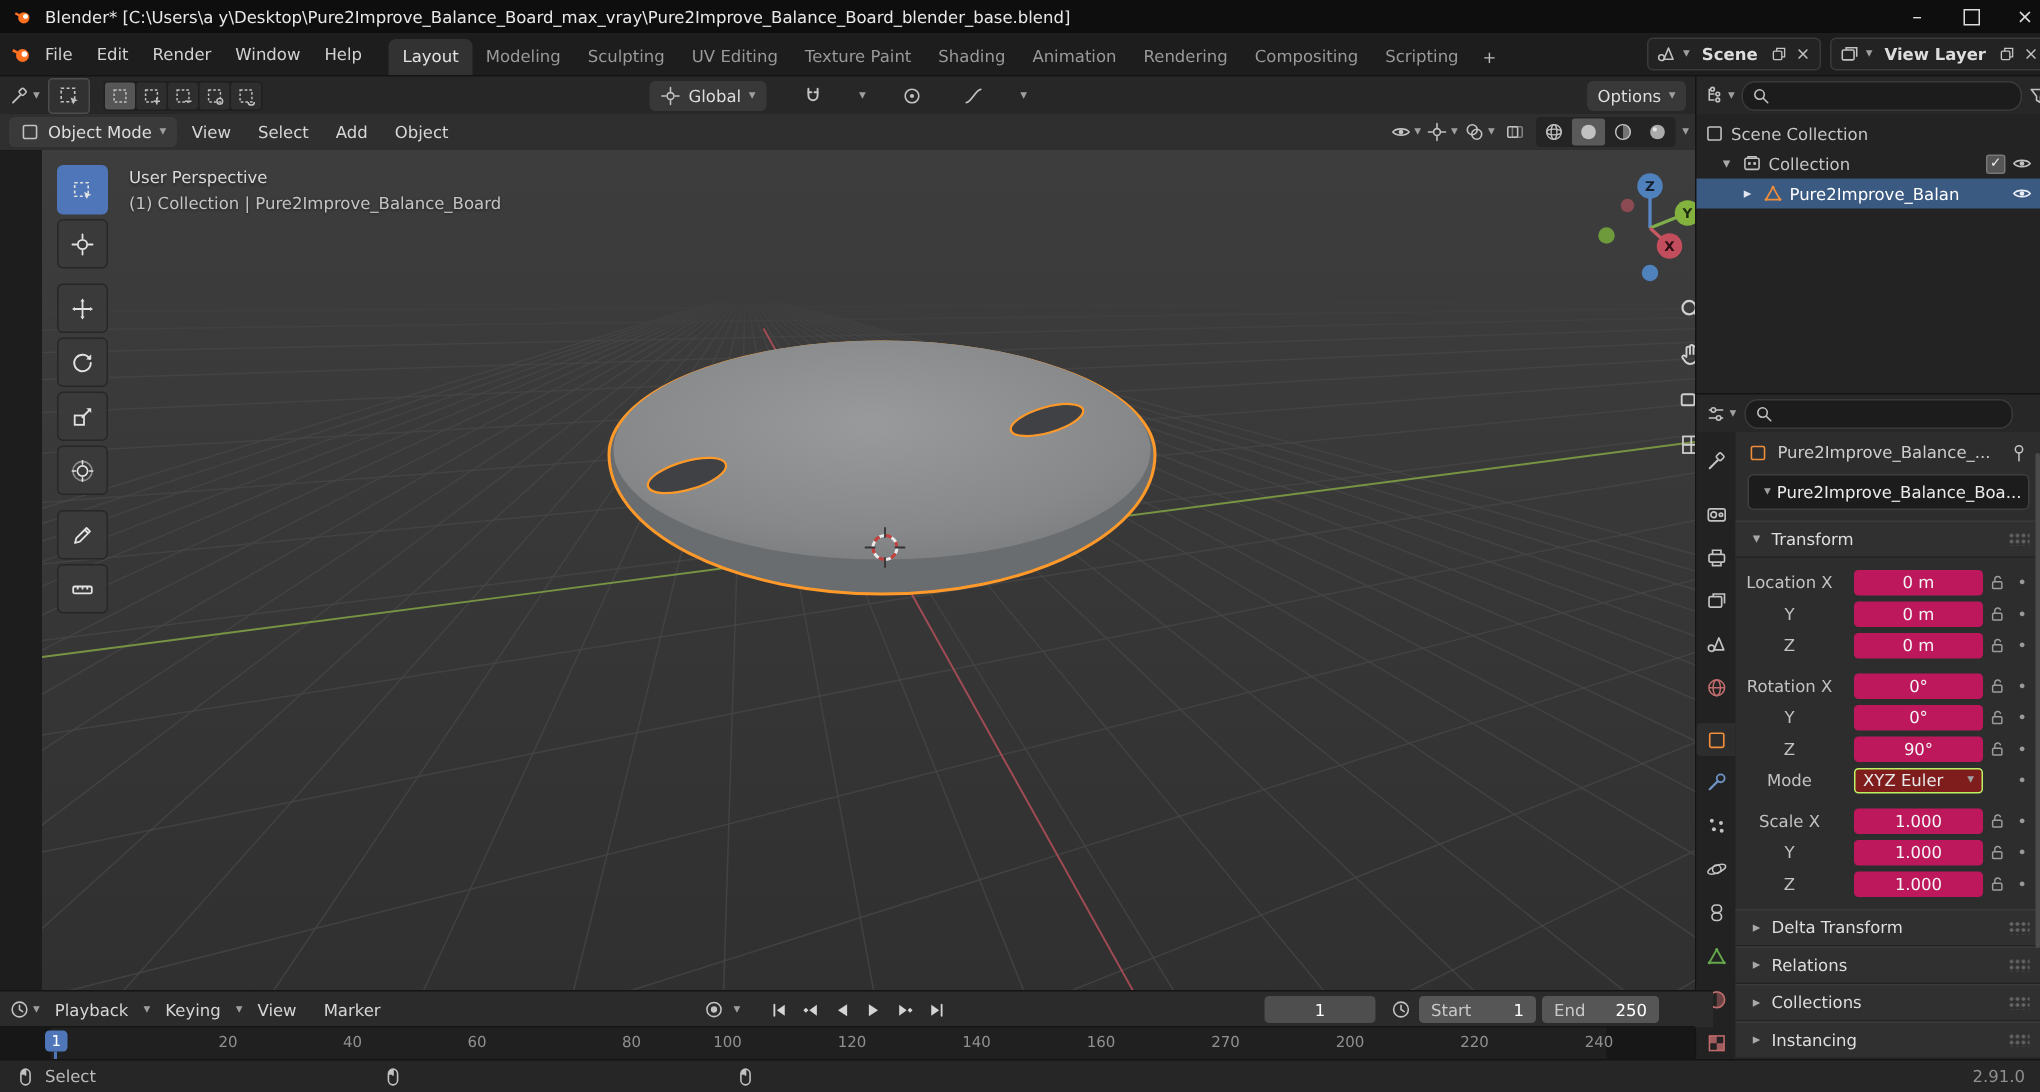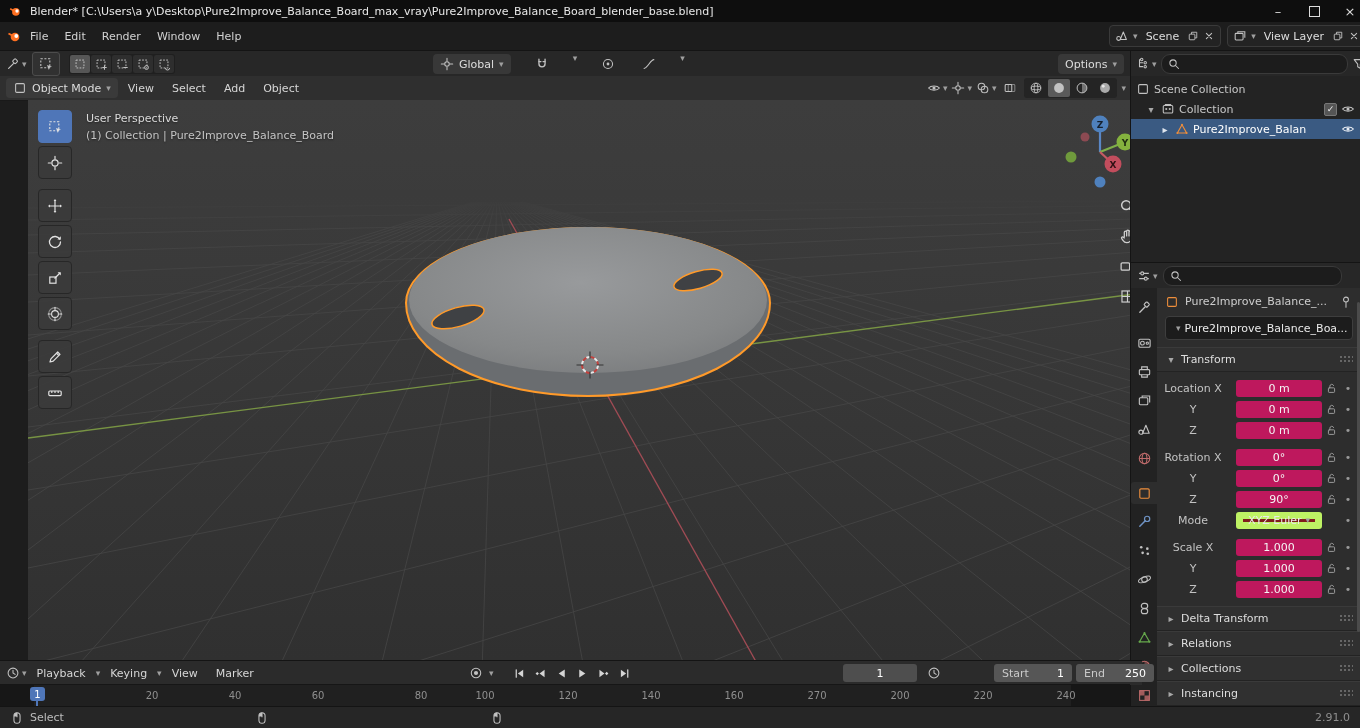--- a/index.html
+++ b/index.html
@@ -23,33 +23,33 @@
   .topbar{position:absolute;left:0;top:22px;width:1360px;height:28px;background:#1d1d1d;
           display:flex;align-items:center;padding:0 6px;}
   .menu-item{padding:3px 8px;color:#d2d2d2;border-radius:3px;}
   .tabs{display:flex;align-items:flex-end;height:28px;margin-left:10px;}
   .tab{padding:5px 9px 6px 9px;color:#999;border-radius:5px 5px 0 0;white-space:nowrap;}
   .tab.active{background:#323232;color:#e2e2e2;}
   .tab.plus{color:#bbb;padding:5px 7px;}
   .topbar-right{margin-left:auto;display:flex;align-items:center;gap:6px;}
   .id-selector{display:flex;align-items:center;gap:4px;height:20px;background:#232323;
                border:1px solid #3a3a3a;border-radius:4px;padding:0 5px;color:#ddd;}
-  .id-selector .lbl{padding:0 4px;white-space:nowrap;}
+  .id-selector .lbl{padding:0 4px;white-space:nowrap;font-weight:bold;}
 
   
   .toolsettings{position:absolute;left:0;top:50px;width:1130px;height:26px;background:#272727;
                 border-top:1px solid #141414;border-bottom:1px solid #141414;
                 display:flex;align-items:center;padding:0 6px;gap:5px;}
   .icon-btn{height:20px;min-width:20px;display:flex;align-items:center;justify-content:center;border-radius:3px;gap:2px;}
   .active-tool-box{width:26px;height:22px;border:1px solid #4c4c4c;background:#313131;border-radius:3px;
                    display:flex;align-items:center;justify-content:center;}
   .mode-group{display:flex;gap:1px;background:#1f1f1f;border-radius:3px;padding:1px;margin-left:4px;}
   .mode-group .icon-btn{width:20px;height:18px;background:#2e2e2e;border-radius:2px;}
   .mode-group .icon-btn.active{background:#565656;}
-  .ts-center{position:absolute;left:433px;display:flex;gap:21px;}
+  .ts-center{position:absolute;left:433px;display:flex;align-items:center;gap:21px;}
   .dd-pill{display:flex;align-items:center;gap:5px;height:20px;padding:0 7px;background:#383838;border-radius:4px;color:#ddd;}
   .ts-options{position:absolute;right:18px;}
 
   
   .vp-header{position:absolute;left:0;top:76px;width:1130px;height:24px;background:#2f2f2f;
              border-bottom:1px solid #191919;display:flex;align-items:center;padding:0 6px;gap:2px;}
   .menu-label{padding:2px 8px;color:#d6d6d6;border-radius:3px;}
   .vp-right{margin-left:auto;display:flex;align-items:center;gap:4px;padding-right:10px;}
   .shading-group{display:flex;gap:1px;background:#242424;border-radius:3px;padding:1px;}
   .shade-btn{width:22px;height:18px;display:flex;align-items:center;justify-content:center;border-radius:2px;}
@@ -109,41 +109,41 @@
                 white-space:nowrap;overflow:hidden;}
   .panel-hdr{height:23px;display:flex;align-items:center;gap:4px;padding:0 8px;background:#303030;
              border-top:1px solid #3a3a3a;border-bottom:1px solid #232323;color:#dedede;flex:none;}
   .grip{width:14px;height:9px;margin-left:auto;opacity:.6;
         background-image:radial-gradient(#8a8a8a 1px,transparent 1.3px);background-size:4px 4px;}
   .xform{padding:6px 0 6px 0;}
   .frow{height:20px;display:flex;align-items:center;padding-right:6px;margin-bottom:1px;}
   .flabel{width:72px;text-align:center;padding-right:7px;color:#c2c2c2;white-space:nowrap;flex:none;}
   .ffield{width:86px;height:17px;background:#be185d;border-radius:3px;display:flex;align-items:center;
           justify-content:center;color:#f4f4f4;flex:none;}
-  .fdrop{width:86px;height:17px;background:#7f1d1d;border:7px solid #bef264;border-radius:3px;
+  .fdrop{width:86px;height:17px;background:#7f1d1d;border:1px solid #bef264;border-radius:3px;
          display:flex;align-items:center;padding:0 5px;color:#e9e9e9;box-sizing:border-box;flex:none;}
   .fdrop .chev{margin-left:auto;}
   .flock{width:18px;display:flex;justify-content:center;flex:none;}
   .flock .ic{width:13px;height:13px;color:#9d9d9d;}
   .fdot{width:16px;text-align:center;color:#9a9a9a;flex:none;}
   .fgap{height:6px;}
   .pscroll{position:absolute;right:1px;top:14px;width:3px;height:330px;background:#4b4b4b;border-radius:2px;}
 
   
   .tl-header{position:absolute;left:0;top:660px;width:1130px;height:24px;background:#2b2b2b;
              border-top:1px solid #141414;display:flex;align-items:center;gap:2px;padding:0 6px;}
   .tl-rec{position:absolute;left:466px;display:flex;align-items:center;gap:3px;}
   .tl-transport{position:absolute;left:510px;display:flex;align-items:center;gap:2px;}
   .tp-btn{width:19px;height:18px;display:flex;align-items:center;justify-content:center;border-radius:3px;}
   .tp-btn .ic{width:13px;height:13px;color:#d5d5d5;}
   .tl-frame{position:absolute;left:843px;width:74px;height:18px;background:#4e4e4e;border-radius:3px;
             display:flex;align-items:center;justify-content:center;color:#fff;}
   .tl-prev{position:absolute;left:924px;}
   .tl-range{position:absolute;height:18px;background:#565656;border-radius:3px;display:flex;
-            align-items:center;justify-content:space-between;padding:0 8px;box-sizing:border-box;margin-left:48px;}
+            align-items:center;justify-content:space-between;padding:0 8px;box-sizing:border-box;}
   .tl-range .v{color:#fff;}
   .tl-ruler{position:absolute;left:0;top:684px;width:1130px;height:22px;background:#202020;border-top:1px solid #161616;}
   .tick{position:absolute;top:5px;transform:translateX(-50%);color:#8f8f8f;font-size:10px;margin-left:37px;}
   .rng{position:absolute;top:0;height:22px;background:rgba(0,0,0,.28);}
   .playhead{position:absolute;left:30px;top:2px;width:15px;height:14px;background:#4f76b8;border-radius:3px;
             color:#fff;font-size:10px;display:flex;align-items:center;justify-content:center;}
   .playhead::after{content:"";position:absolute;left:6px;top:14px;width:2px;height:6px;background:#4f76b8;}
 
   
   .statusbar{position:absolute;left:0;top:706px;width:1360px;height:22px;background:#262626;
@@ -478,20 +478,33 @@
     <svg class="ic" viewBox="0 0 16 16">
         <path d="M2.5 5.5l5 2.6" stroke="#ff7021" stroke-width="1.8" fill="none"></path>
         <circle cx="9" cy="9" r="4.3" fill="#ff7021"></circle>
         <circle cx="10.3" cy="8" r="1.9" fill="#ffffff"></circle>
       </svg>
     <span class="menu-item">File</span>
     <span class="menu-item">Edit</span>
     <span class="menu-item">Render</span>
     <span class="menu-item">Window</span>
     <span class="menu-item">Help</span>
+    <div class="tabs">
+      <span class="tab active">Layout</span>
+      <span class="tab">Modeling</span>
+      <span class="tab">Sculpting</span>
+      <span class="tab">UV Editing</span>
+      <span class="tab">Texture Paint</span>
+      <span class="tab">Shading</span>
+      <span class="tab">Animation</span>
+      <span class="tab">Rendering</span>
+      <span class="tab">Compositing</span>
+      <span class="tab">Scripting</span>
+      <span class="tab plus">+</span>
+    </div>
     <div class="topbar-right">
       <div class="id-selector">
         <svg class="ic ic14">
             <use href="#s-scene"></use>
           </svg>
         <span class="chev">▾</span>
         <span class="lbl">Scene</span>
         <svg class="ic ic12">
             <use href="#s-copy"></use>
           </svg>

